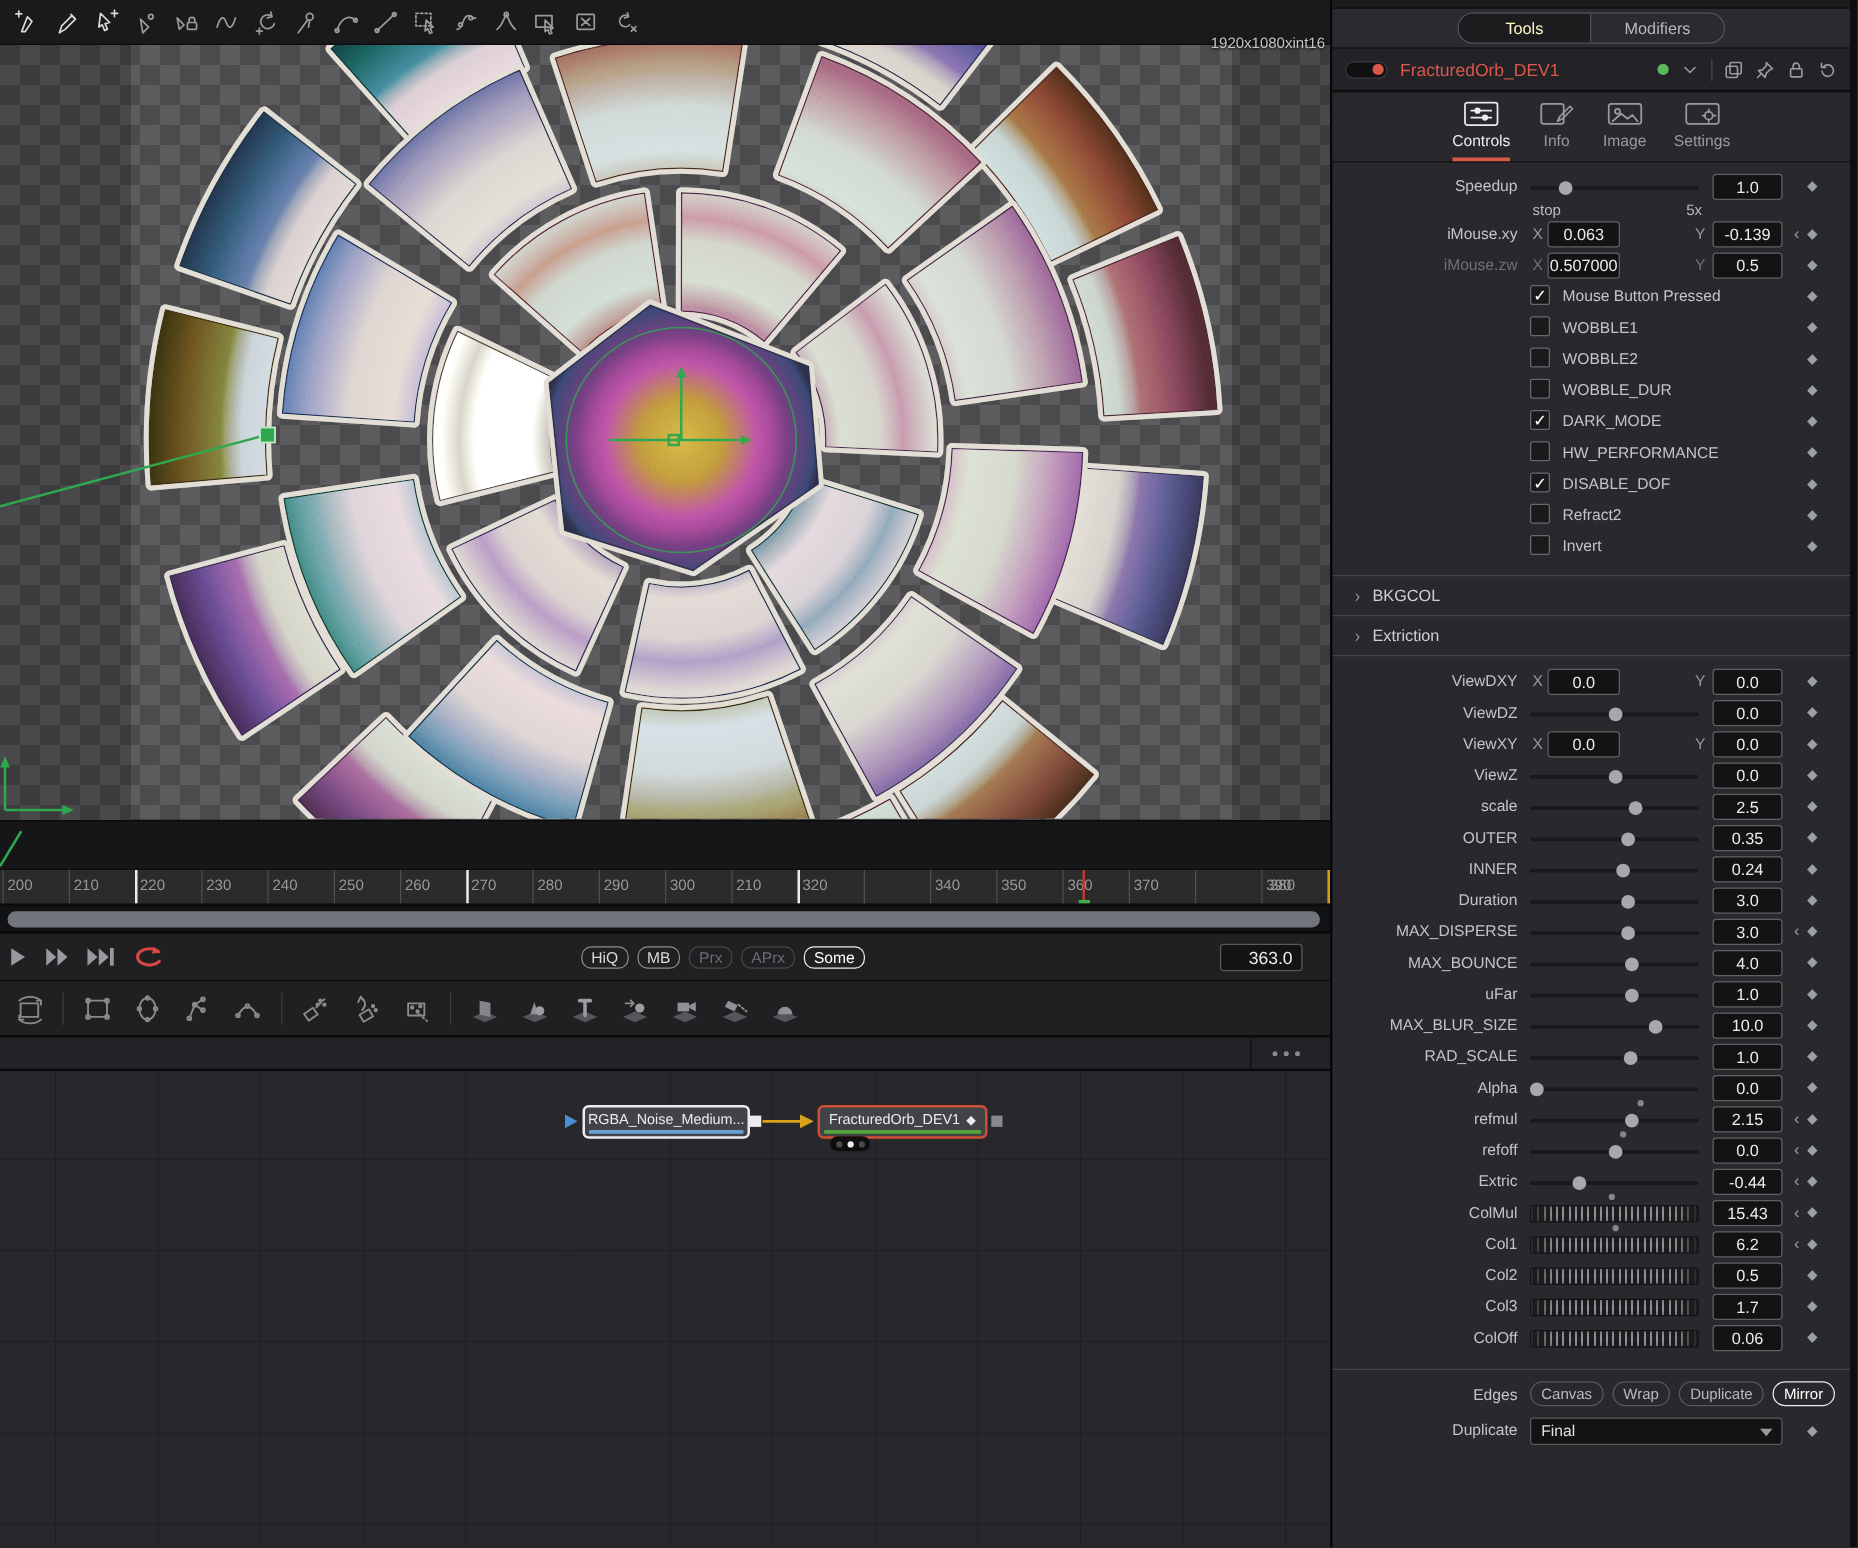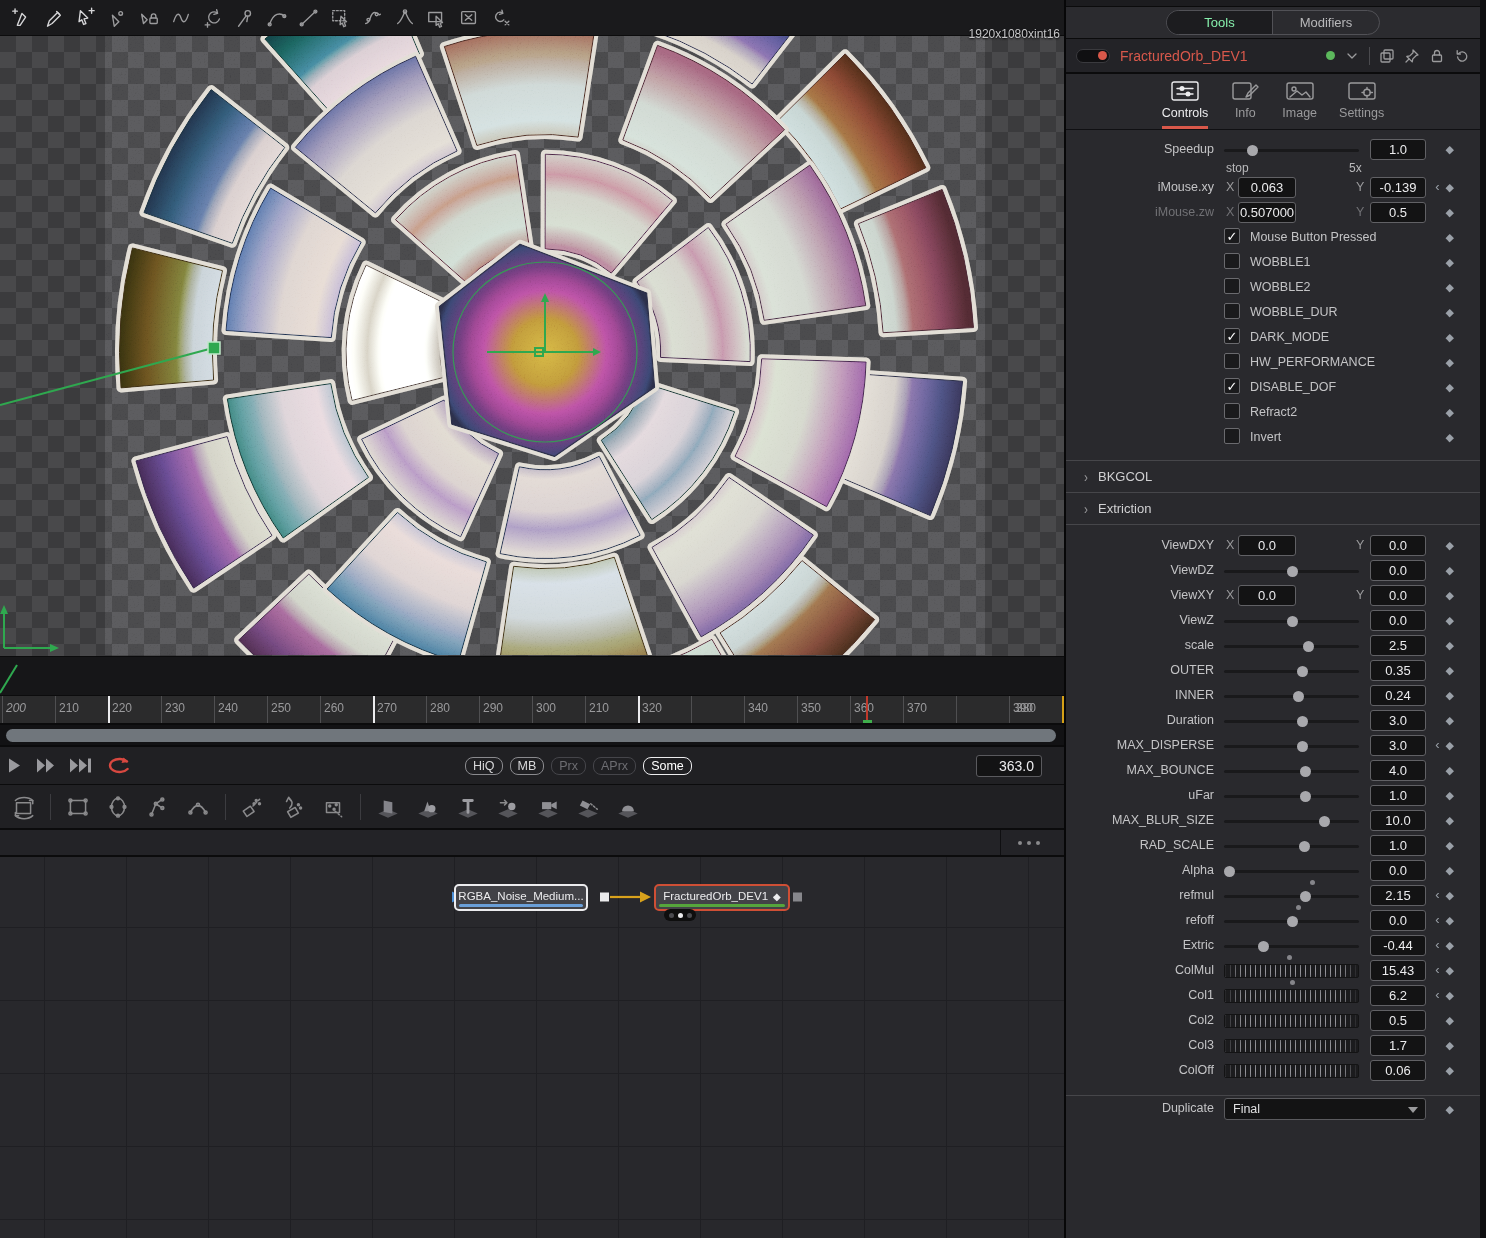--- a/index.html
+++ b/index.html
@@ -66,21 +66,21 @@
   .node .nstrip{position:absolute;left:3px;right:3px;bottom:2px;height:3px;border-radius:2px}
   .dotpill{position:absolute;width:32px;height:12px;border-radius:6px;background:#0e0e0e;display:flex;align-items:center;justify-content:center;gap:4px}
   .dotpill i{width:5px;height:5px;border-radius:50%;background:#4a4a4e;display:block}
   .dotpill i.lit{background:#ececee}
 
   
   .rc-topstrip{height:7px;background:#1c1c1f;border-bottom:1px solid #0b0b0c}
   .rc-tabs{height:32px;background:#2b2b2f;display:flex;align-items:center;justify-content:center;border-bottom:1px solid #0b0b0c}
   .seg{display:flex;border:1px solid #515156;border-radius:14px;overflow:hidden}
   .seg .tab{width:106px;text-align:center;font-size:13px;padding:4px 0;color:#b8b8ba}
-  .seg .tab.active{background:#1c1c1f;color:#86efac;border-right:1px solid #515156}
+  .seg .tab.active{background:#1c1c1f;color:#fef9c3;border-right:1px solid #515156}
   .rc-header{height:34px;background:#232327;display:flex;align-items:center;border-bottom:1px solid #0b0b0c;padding:0 10px}
   .toggle{width:34px;height:14px;border-radius:7px;background:#101012;border:1px solid #3a3a3e;position:relative;margin-right:10px}
   .toggle i{position:absolute;right:2px;top:1.5px;width:9px;height:9px;border-radius:50%;background:#d9584a}
   .rc-title{font-size:14px;color:#d8584b;flex:0 0 auto}
   .rc-hdr-right{margin-left:auto;display:flex;align-items:center;gap:9px}
   .gdot{width:9px;height:9px;border-radius:50%;background:#5cb85c}
   .vdiv{width:1px;height:18px;background:#4a4a4e}
   .hicon svg{width:16px;height:16px;stroke:#9b9b9d;fill:none;stroke-width:1.3;stroke-linecap:round;stroke-linejoin:round;display:block}
 
   .rc-actions{padding:9px 20px 0 62px}
@@ -372,21 +372,21 @@
       </div>
 
     <div class="dark-strip" id="dark-strip">
         <svg width="60" height="39" style="position:absolute;left:0;top:0">
           <line x1="0" y1="36" x2="17" y2="8" stroke="#2fa84f" stroke-width="2"></line>
         </svg>
       </div>
 
     <div class="ruler" id="ruler">
         <div class="rtick" style="left: 2px;"></div>
-        <div class="rlabel" style="left: 6px; font-style: italic;">200</div>
+        <div class="rlabel" style="left: 6px;">200</div>
         <div class="rtick" style="left: 55px;"></div>
         <div class="rlabel" style="left: 59px;">210</div>
         <div class="rtick white" style="left: 108px;"></div>
         <div class="rlabel" style="left: 112px;">220</div>
         <div class="rtick" style="left: 161px;"></div>
         <div class="rlabel" style="left: 165px;">230</div>
         <div class="rtick" style="left: 214px;"></div>
         <div class="rlabel" style="left: 218px;">240</div>
         <div class="rtick" style="left: 267px;"></div>
         <div class="rlabel" style="left: 271px;">250</div>
@@ -594,21 +594,21 @@
     </div>
 
     <div class="node-area" id="node-area">
         <svg width="1070" height="381" style="position:absolute;left:0;top:0">
           <line x1="610" y1="40" x2="640" y2="40" stroke="#d9a21c" stroke-width="2.2"></line>
           <path d="M640 34.5 l11 5.5 -11 5.5z" fill="#d9a21c"></path>
           <path d="M452 34.5 l10 5.5 -10 5.5z" fill="#4a90d9"></path>
           <rect x="600" y="35.5" width="9" height="9" fill="#ececee"></rect>
           <rect x="793" y="35.5" width="9" height="9" fill="#87878c"></rect>
         </svg>
-        <div class="node" style="left: 454px; top: 27px; width: 134px; border: 2px solid rgb(236, 236, 238);">
+        <div class="node" style="left: 466px; top: 27px; width: 134px; border: 2px solid rgb(236, 236, 238);">
           <span>RGBA_Noise_Medium...</span>
           <div class="nstrip" style="background: rgb(106, 159, 216);"></div>
         </div>
         <div class="node" style="left: 654px; top: 27px; width: 136px; border: 2px solid rgb(207, 79, 53);">
           <span>FracturedOrb_DEV1</span>
           <span style="color: rgb(236, 236, 238); font-size: 10px; margin-left: 5px;">◆</span>
           <div class="nstrip" style="background: rgb(86, 165, 60);"></div>
         </div>
         <div class="dotpill" style="left: 664px; top: 52px;">
           <i></i>
@@ -1028,20 +1028,29 @@
         </div>
         <div class="prow">
           <div class="plabel">ColOff</div>
           <div class="pwheel"></div>
           <div class="pvalue">0.06</div>
           <div class="picons">
             <span class="kdiamond">◆</span>
           </div>
         </div>
         <div class="hr2"></div>
+        <div class="edges-row">
+          <div class="plabel" style="top: 4px;">Edges</div>
+          <div class="edges-pills">
+            <div class="epill">Canvas</div>
+            <div class="epill">Wrap</div>
+            <div class="epill">Duplicate</div>
+            <div class="epill sel">Mirror</div>
+          </div>
+        </div>
         <div class="debug-row">
           <div class="plabel" style="top: 3px;">Duplicate</div>
           <div class="dropdown"><span>Final</span><span class="dchev"></span></div>
           <div class="picons">
             <span class="kdiamond">◆</span>
           </div>
         </div>
       </div>
   </div>
 </div>

